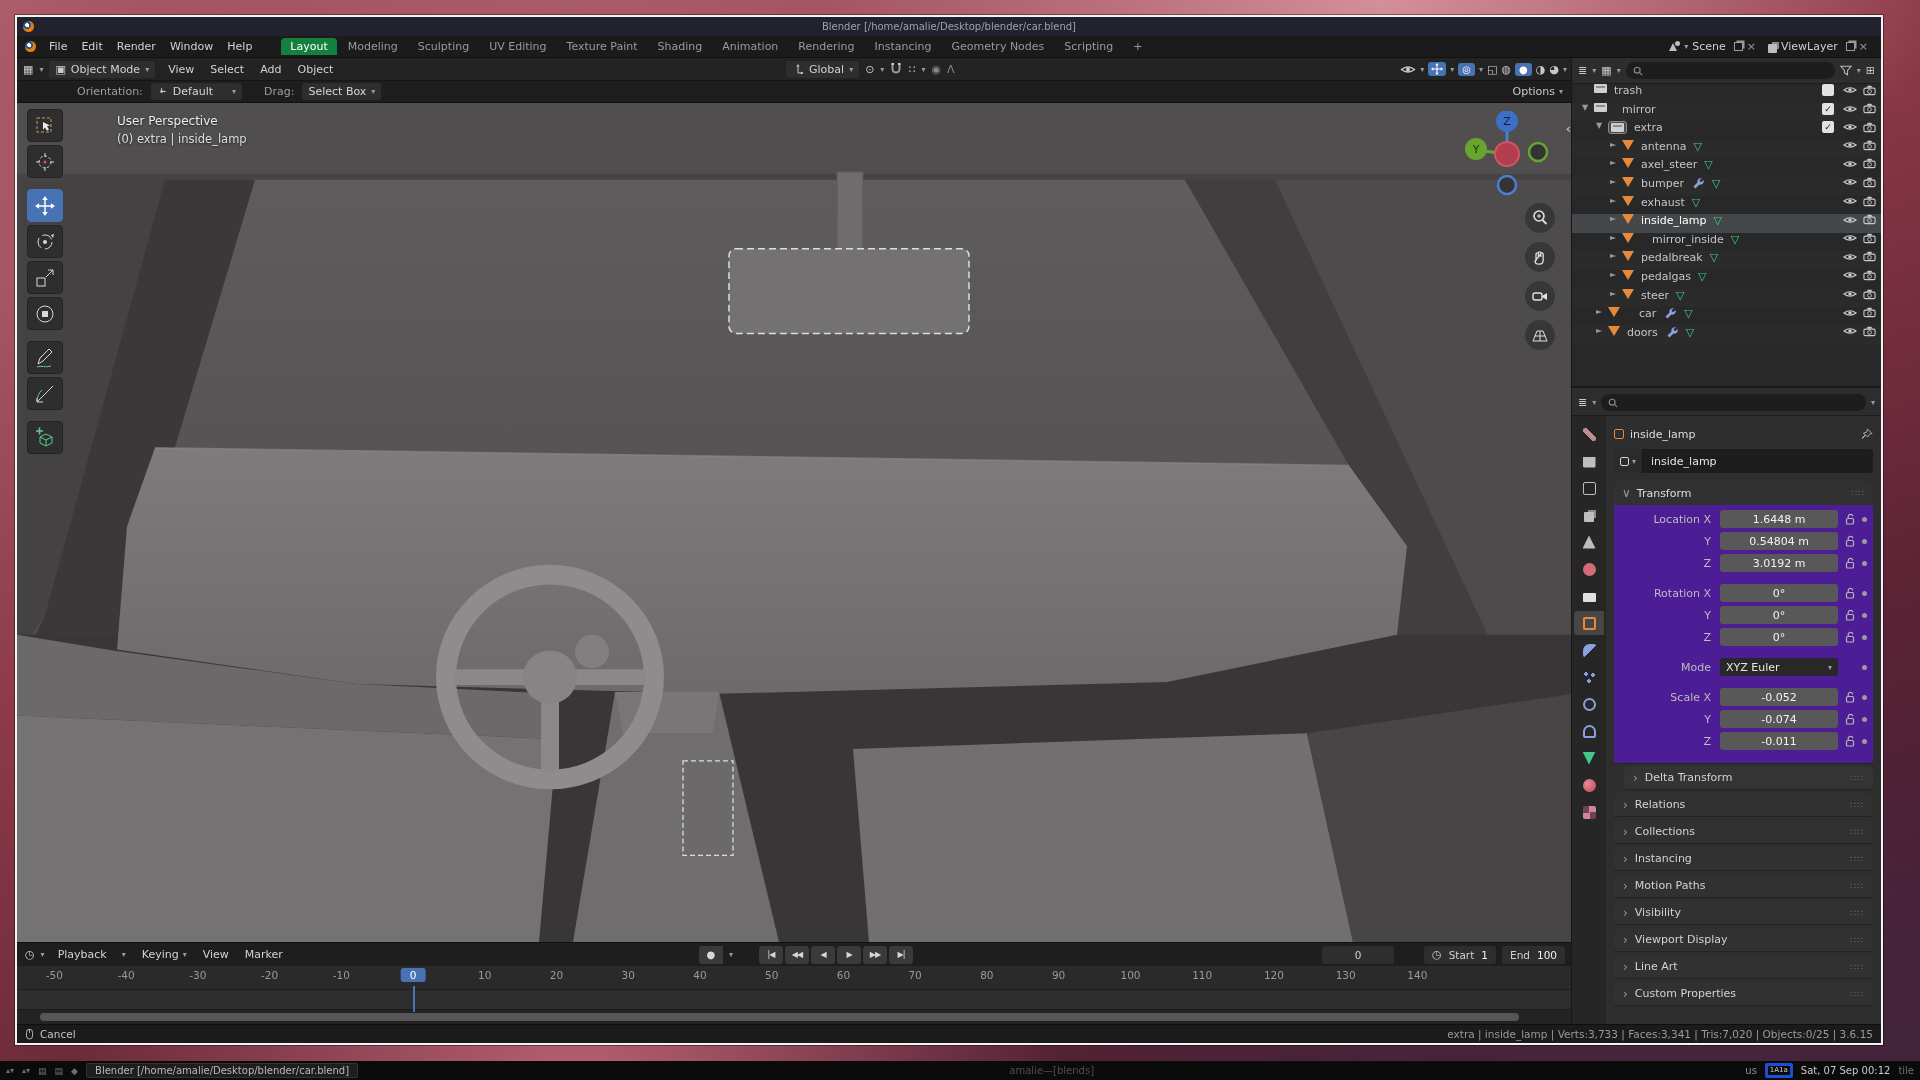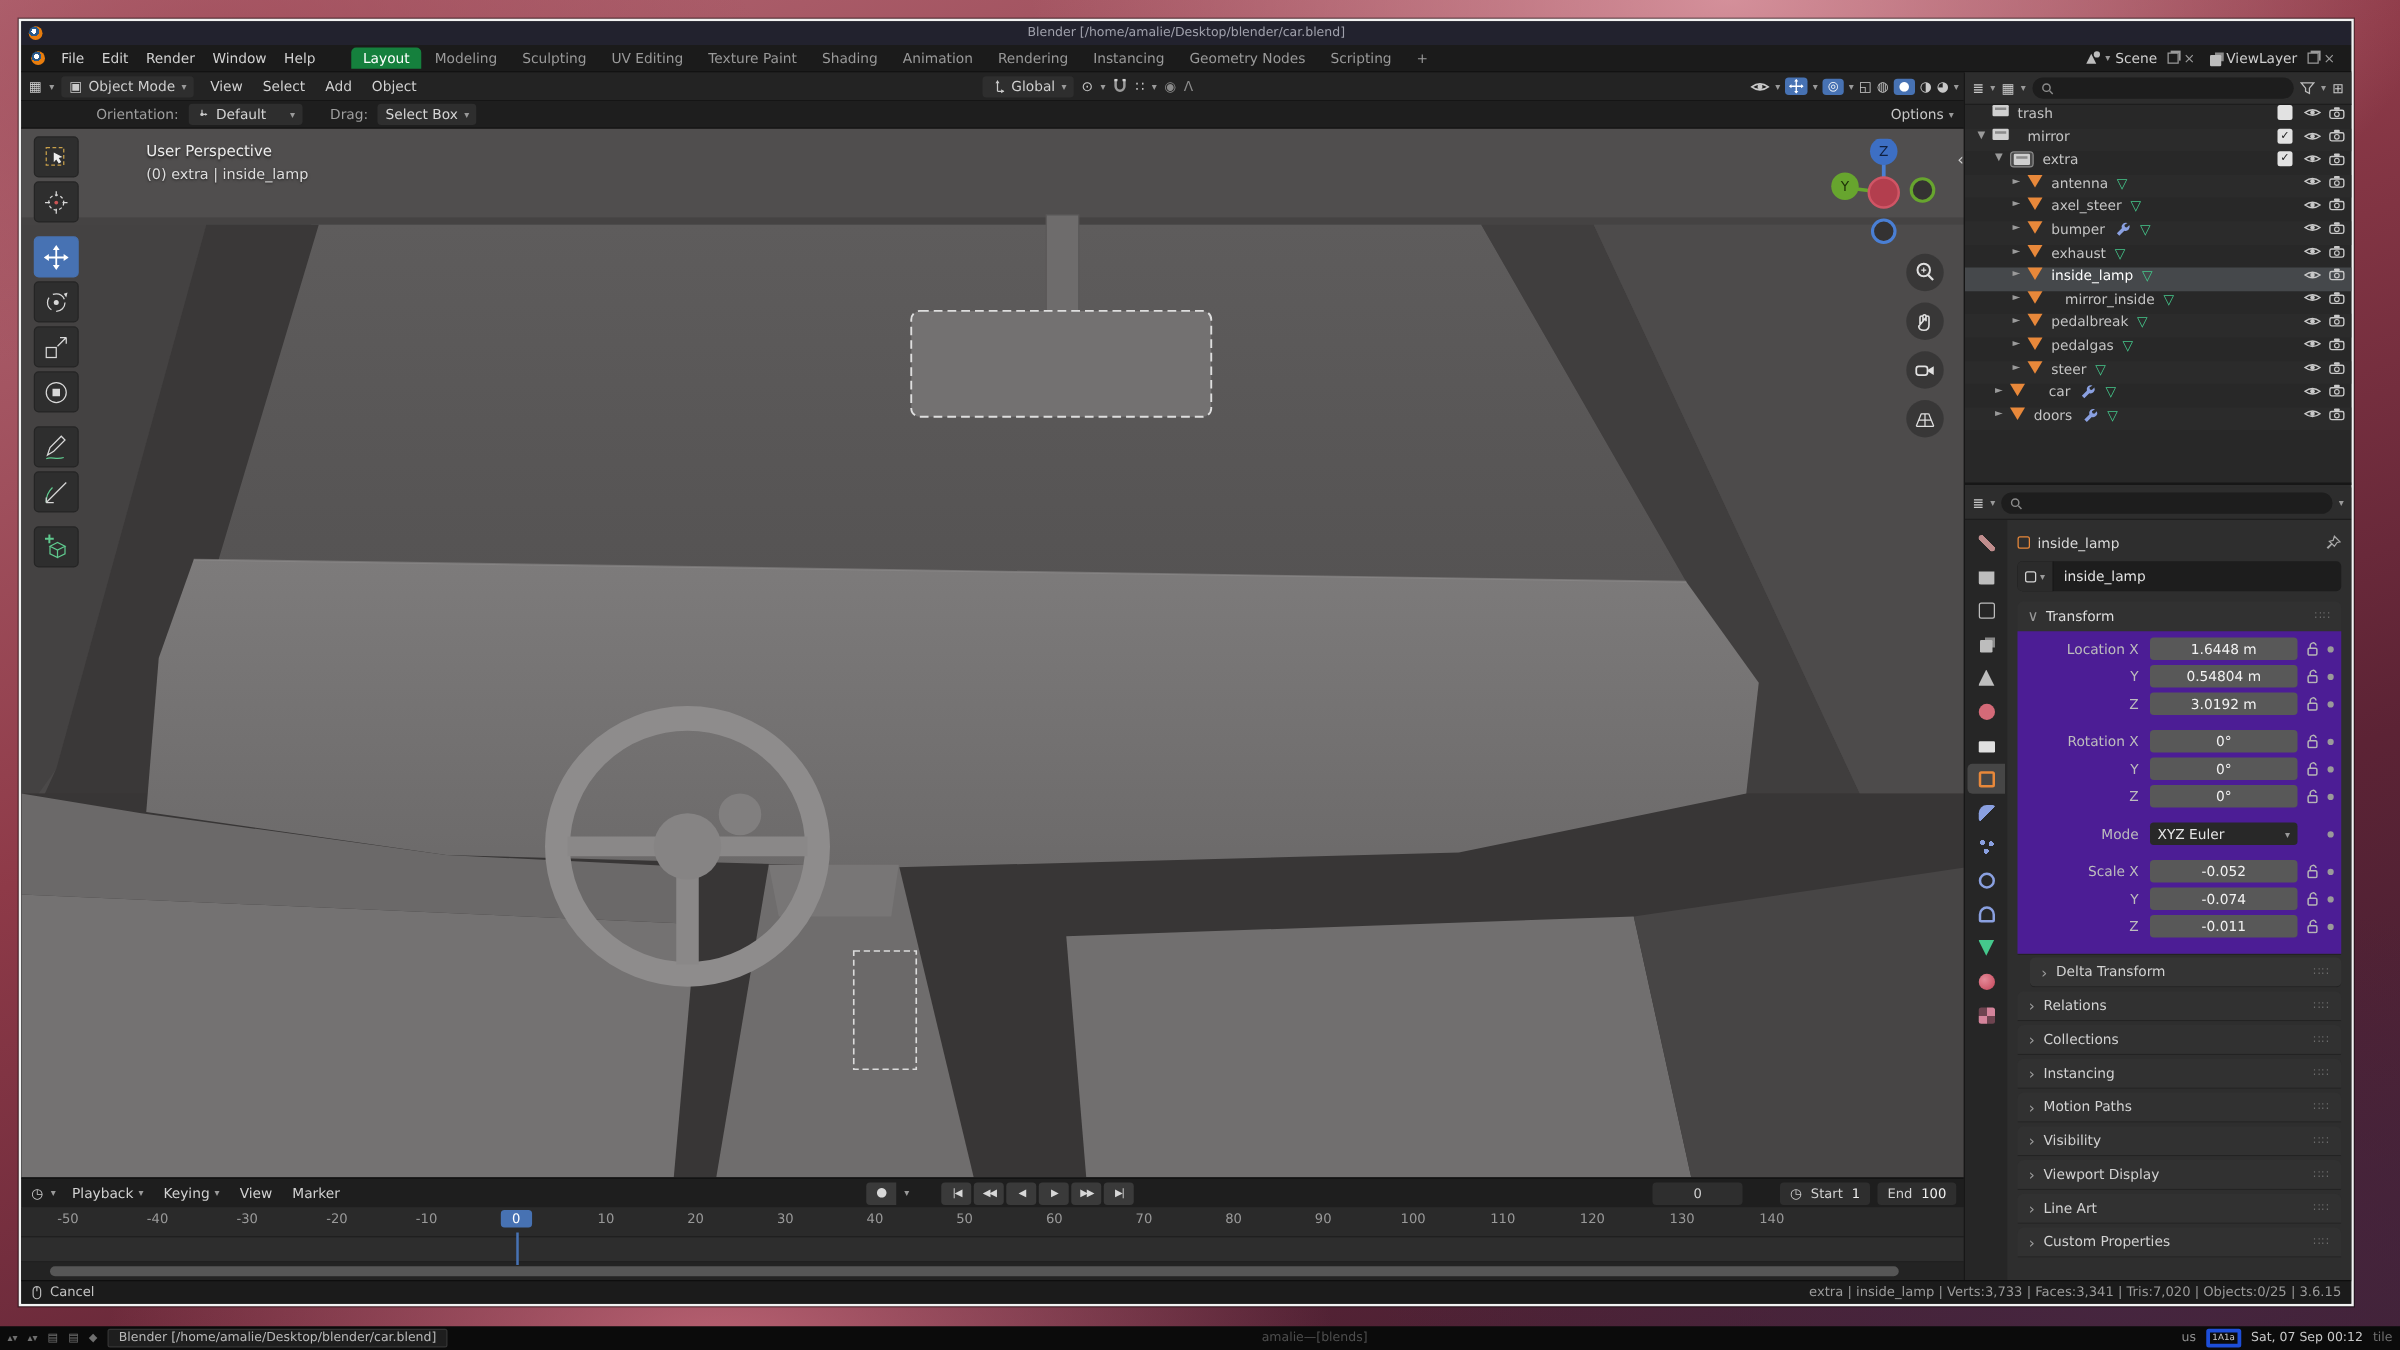--- a/index.html
+++ b/index.html
@@ -408,21 +408,21 @@
             </svg>
           </div>
       </div>
       <div class="sidebarArrow">‹</div>
     </div>
 
     <div class="tlh">
       <span class="glyph">◷</span>
         <span class="caret">▾</span>
       <span class="row" style="gap:2px">
-          <span class="mitem row" style="gap:4px">
+          <span class="mitem row" style="gap:15px">
             <span>Playback</span>
             <span class="caret">▾</span>
           </span>
           <span class="mitem row" style="gap:4px">
             <span>Keying</span>
             <span class="caret">▾</span>
           </span>
           <span class="mitem row" style="gap:4px">
             <span>View</span>
           </span>

